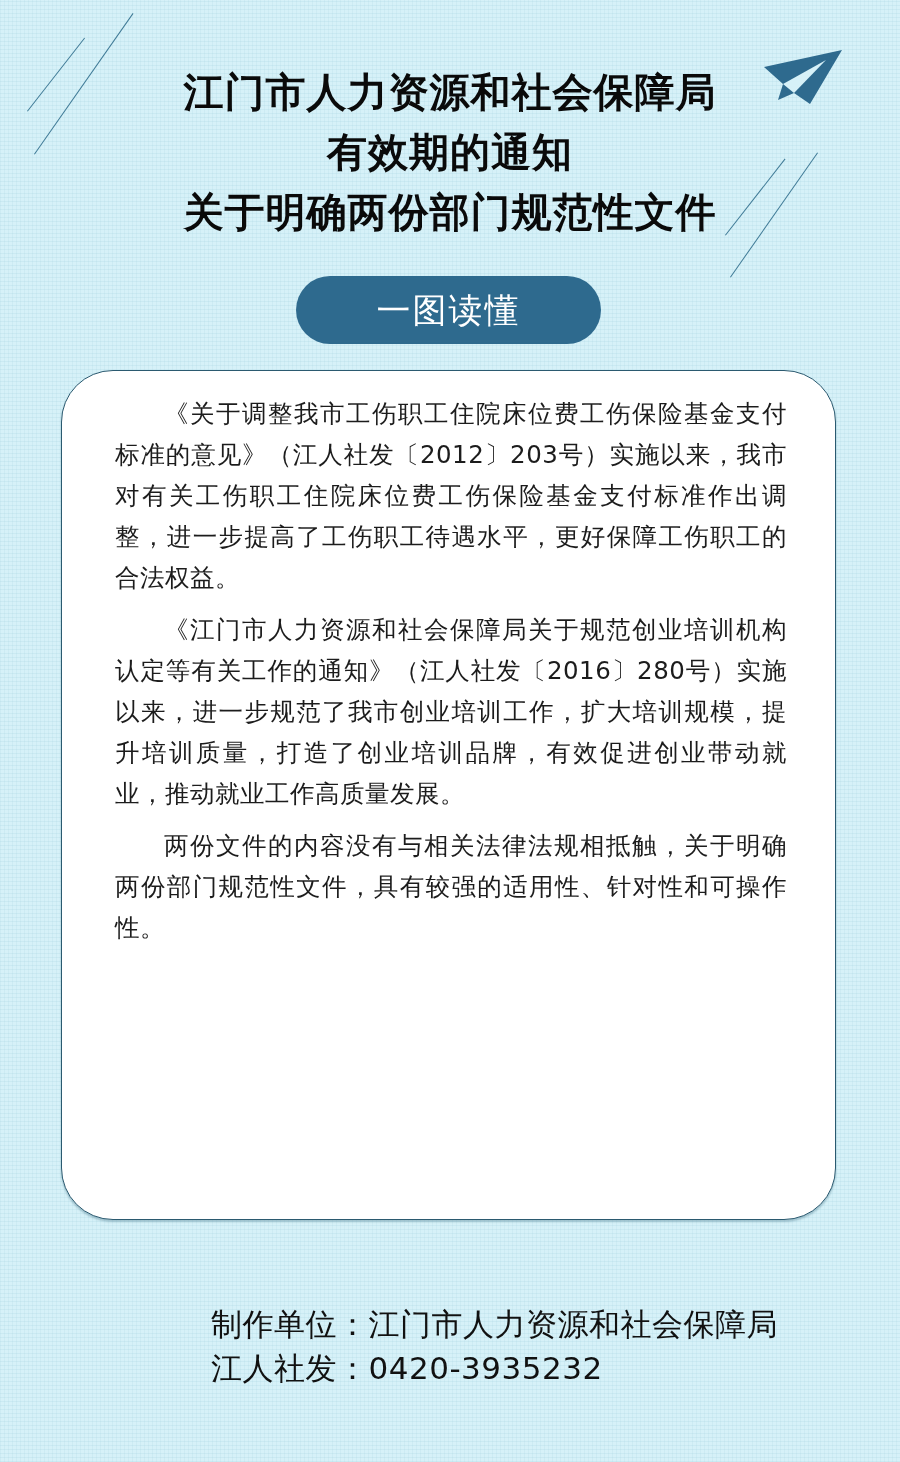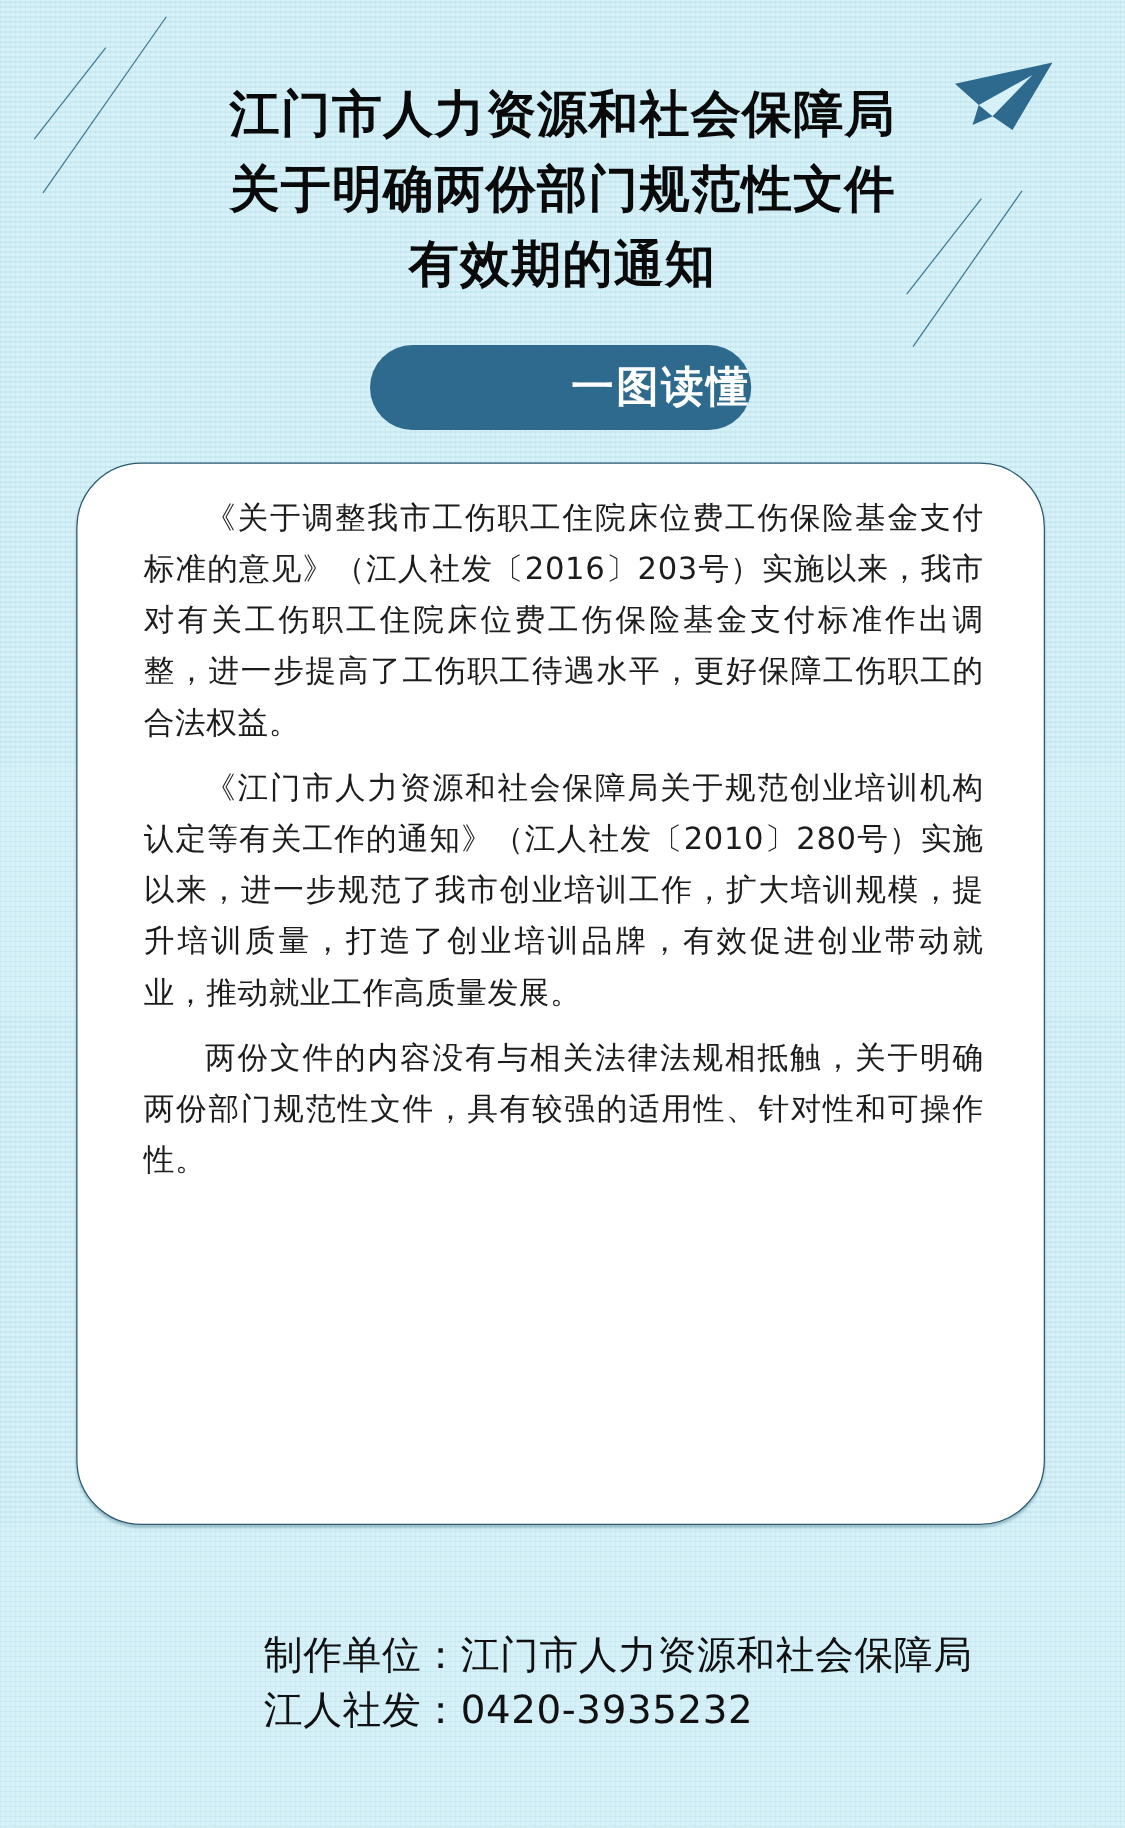--- a/index.html
+++ b/index.html
@@ -15,21 +15,21 @@
   .deco-line { position:absolute; height:1px; background:#3f7a96; transform-origin:0 0; }
   .title {
     position:absolute; left:0; top:62px; width:900px; text-align:center;
     font-size:40px; font-weight:bold; line-height:60px; color:#0a0a0a; letter-spacing:1px;
   }
   .title div { margin:0; }
   .plane { position:absolute; left:762px; top:48px; width:80px; height:60px; }
   .pill {
     position:absolute; left:296px; top:276px; width:305px; height:68px;
     background:#2e6a8e; border-radius:34px; color:#fff;
-    font-size:34px; font-weight:bold; text-align:right; line-height:68px; letter-spacing:2px;
+    font-size:34px; font-weight:normal; text-align:center; line-height:68px; letter-spacing:2px;
   }
   .card {
     position:absolute; left:61px; top:370px; width:775px; height:850px;
     background:#fff; border:1.5px solid #2b5a70; border-radius:52px; box-sizing:border-box;
     box-shadow:0 2px 2px rgba(60,110,130,0.35);
   }
   .card-body { position:absolute; left:53px; top:22px; width:672px; }
   .para {
     font-size:24.5px; line-height:41px; color:#1c1c1c; margin:0 0 11px 0;
     text-indent:2em; text-align:justify; letter-spacing:0.5px;
@@ -46,30 +46,30 @@
 <div class="deco-line" style="left:730px;top:277px;width:152px;transform:rotate(-55deg);"></div>
 
 <svg class="plane" viewBox="0 0 80 60">
   <path d="M2 19 L80 2 L48 56 L32 45 L16 52 L21 36 Z" fill="#2e6a8e"></path>
   <path d="M21 36 L64 12 L32 45 Z" fill="#d6f1f8"></path>
   <path d="M22 36 L63 13 L33 42 Z" fill="#2e6a8e" opacity="0"></path>
 </svg>
 
 <div class="title">
   <div>江门市人力资源和社会保障局</div>
+  <div>有效期的通知</div>
   <div>关于明确两份部门规范性文件</div>
-  <div>有效期的通知</div>
 </div>
 
 <div class="pill">一图读懂</div>
 
 <div class="card">
   <div class="card-body">
-    <p class="para">《关于调整我市工伤职工住院床位费工伤保险基金支付标准的意见》（江人社发〔2016〕203号）实施以来，我市对有关工伤职工住院床位费工伤保险基金支付标准作出调整，进一步提高了工伤职工待遇水平，更好保障工伤职工的合法权益。</p>
-    <p class="para">《江门市人力资源和社会保障局关于规范创业培训机构认定等有关工作的通知》（江人社发〔2010〕280号）实施以来，进一步规范了我市创业培训工作，扩大培训规模，提升培训质量，打造了创业培训品牌，有效促进创业带动就业，推动就业工作高质量发展。</p>
+    <p class="para">《关于调整我市工伤职工住院床位费工伤保险基金支付标准的意见》（江人社发〔2012〕203号）实施以来，我市对有关工伤职工住院床位费工伤保险基金支付标准作出调整，进一步提高了工伤职工待遇水平，更好保障工伤职工的合法权益。</p>
+    <p class="para">《江门市人力资源和社会保障局关于规范创业培训机构认定等有关工作的通知》（江人社发〔2016〕280号）实施以来，进一步规范了我市创业培训工作，扩大培训规模，提升培训质量，打造了创业培训品牌，有效促进创业带动就业，推动就业工作高质量发展。</p>
     <p class="para">两份文件的内容没有与相关法律法规相抵触，关于明确两份部门规范性文件，具有较强的适用性、针对性和可操作性。</p>
   </div>
 </div>
 
 <div class="footer">
   <div class="footer-row">
     <span>制作单位：</span><span>江门市人力资源和社会保障局</span>
   </div>
   <div class="footer-row">
     <span>江人社发：</span><span>0420-3935232</span>

